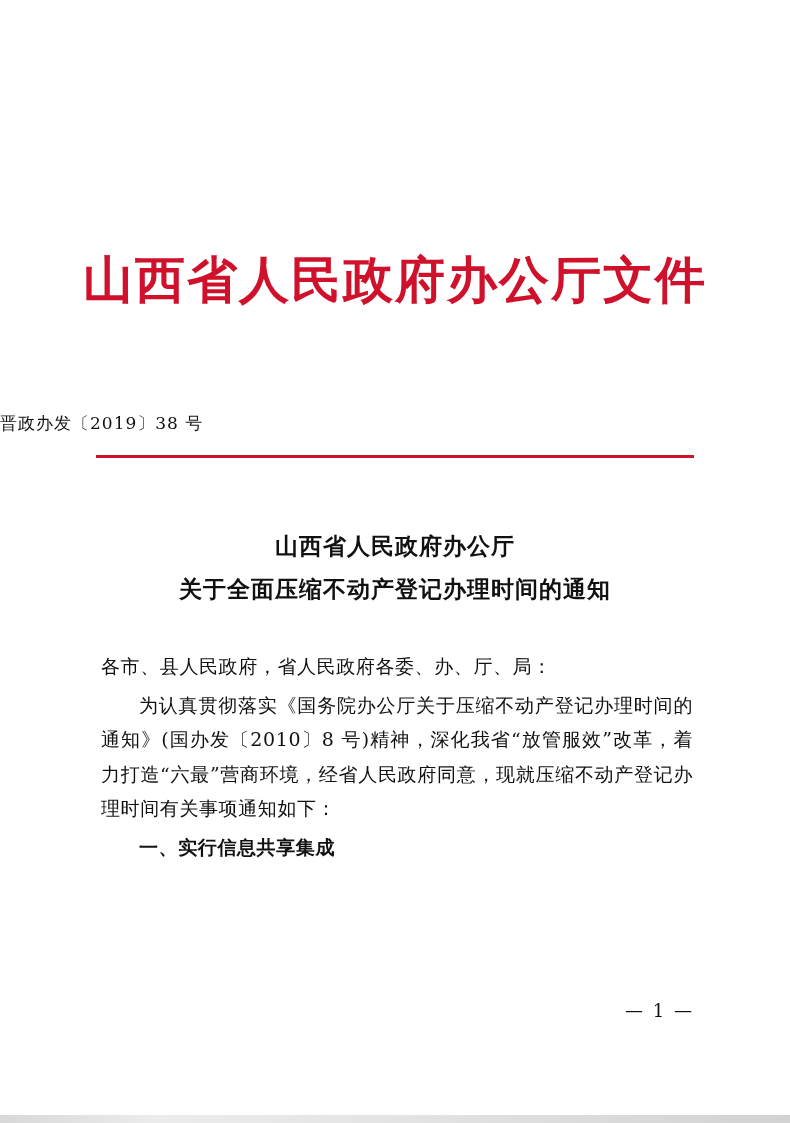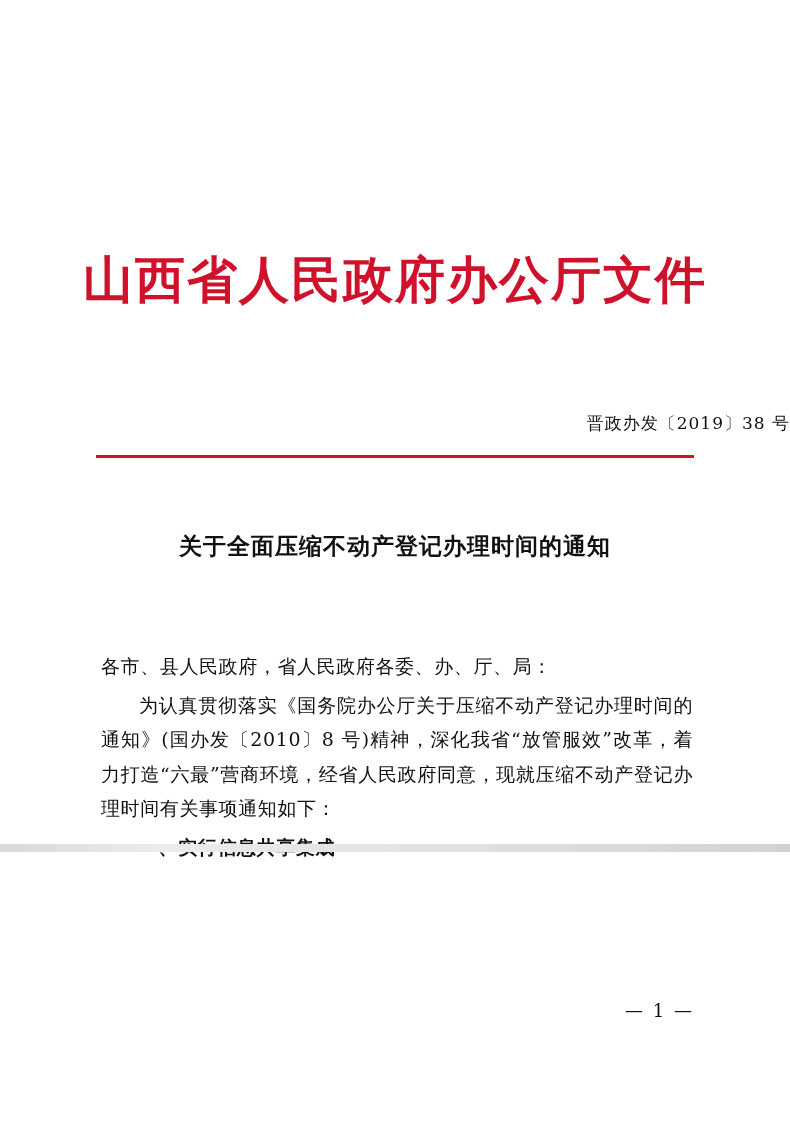--- a/index.html
+++ b/index.html
@@ -10,21 +10,21 @@
     width: 790px;
     height: 1123px;
     background: #ffffff;
     font-family: "DejaVu Serif", "Liberation Serif", serif;
     color: #1a1a1a;
     overflow: hidden;
   }
   .page {
     position: relative;
     width: 790px;
-    height: 852px;
+    height: 1123px;
     background: #ffffff;
     box-sizing: border-box;
   }
 
   
   .masthead {
     position: absolute;
     top: 250px;
     left: 0;
     width: 790px;
@@ -39,21 +39,21 @@
     letter-spacing: 2px;
     white-space: nowrap;
   }
 
   
   .docnum {
     position: absolute;
     top: 412px;
     left: 0;
     width: 790px;
-    text-align: right;
+    text-align: left;
     font-size: 17px;
     letter-spacing: 1px;
     color: #111111;
   }
 
   
   .red-rule {
     position: absolute;
     top: 455px;
     left: 96px;
@@ -132,20 +132,21 @@
 
   <div class="masthead">
     <div class="masthead-title">山西省人民政府办公厅文件</div>
   </div>
 
   <div class="docnum">晋政办发〔2019〕38 号</div>
 
   <div class="red-rule"></div>
 
   <div class="title-block">
+    <div class="title-line">山西省人民政府办公厅</div>
     <div class="title-line">关于全面压缩不动产登记办理时间的通知</div>
   </div>
 
   <div class="body-block">
     <p class="para">各市、县人民政府，省人民政府各委、办、厅、局：</p>
     <p class="para indent">为认真贯彻落实《国务院办公厅关于压缩不动产登记办理时间的通知》(国办发〔2010〕8 号)精神，深化我省“放管服效”改革，着力打造“六最”营商环境，经省人民政府同意，现就压缩不动产登记办理时间有关事项通知如下：</p>
     <p class="para heading">一、实行信息共享集成</p>
   </div>
 
   <div class="page-number">— 1 —</div>

